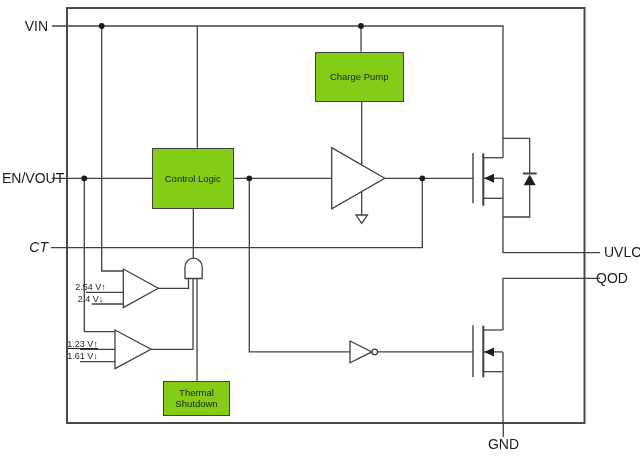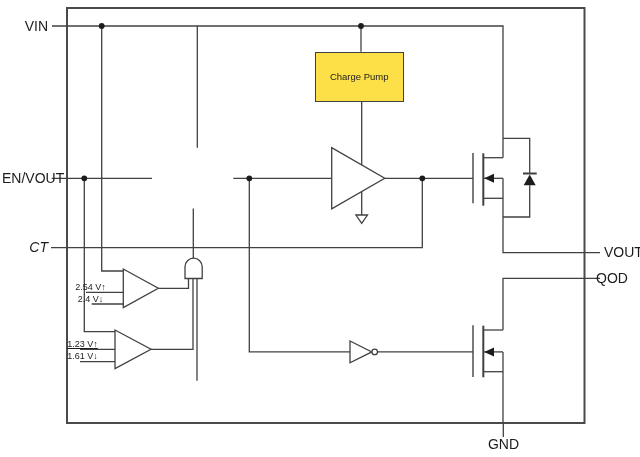--- a/index.html
+++ b/index.html
@@ -5,21 +5,21 @@
   html,body{margin:0;padding:0;background:#ffffff;}
   .stage{
     position:relative;width:640px;height:457px;background:#ffffff;overflow:hidden;
     font-family:"Liberation Sans","DejaVu Sans",sans-serif;color:#1c1c1c;
   }
   .stage svg{position:absolute;left:0;top:0;}
   .lbl{position:absolute;font-size:14px;line-height:11px;white-space:nowrap;}
   .lbl.right{text-align:right;}
   .lbl.center{text-align:center;}
   .blockbox{
-    position:absolute;background:#fde047;border:1.5px solid #3f3f3f;
+    position:absolute;background:#84cc16;border:1.5px solid #3f3f3f;
     display:flex;align-items:center;justify-content:center;text-align:center;
     font-size:9.5px;line-height:11px;box-sizing:border-box;
   }
   .thr{position:absolute;font-size:9px;line-height:10px;white-space:nowrap;text-align:center;}
   .thr .arr{font-weight:bold;font-size:9px;}
 </style>
 </head>
 <body>
 
 <div class="stage">
@@ -121,26 +121,33 @@
       <polygon points="484.2,351.9 494,347.4 494,356.4"></polygon>
 
       <polygon points="523.7,185.3 535.7,185.3 529.7,174.5"></polygon>
     </g>
   </svg>
 
   <div class="blockbox" style="left:315px;top:51.5px;width:88.5px;height:50.5px;">
     <span>Charge Pump</span>
   </div>
 
+  <div class="blockbox" style="left:152px;top:147.5px;width:81.5px;height:61.5px;">
+    <span>Control Logic</span>
+  </div>
 
+  <div class="blockbox" style="left:163px;top:380.5px;width:67px;height:35.5px;flex-direction:column;">
+    <span>Thermal</span>
+    <span>Shutdown</span>
+  </div>
 
   <div class="lbl right" style="left:14px;top:20.5px;width:34px;">VIN</div>
   <div class="lbl right" style="left:2px;top:173px;width:46px;">EN/VOUT</div>
   <div class="lbl right" style="left:14px;top:242.3px;width:34px;font-style:italic;">CT</div>
-  <div class="lbl" style="left:604px;top:247.3px;width:36px;">VOUT</div>
+  <div class="lbl" style="left:604px;top:247.3px;width:36px;">UVLO</div>
   <div class="lbl" style="left:596px;top:272.9px;width:36px;">QOD</div>
   <div class="lbl center" style="left:483px;top:439px;width:41px;">GND</div>
 
   <div class="thr" style="left:60px;top:281.8px;width:61px;">
     <span>2.54 V</span><span class="arr">↑</span>
   </div>
   <div class="thr" style="left:60px;top:293.7px;width:61px;">
     <span>2.4 V</span><span class="arr">↓</span>
   </div>
   <div class="thr" style="left:52px;top:338.8px;width:61px;text-decoration:underline;">

